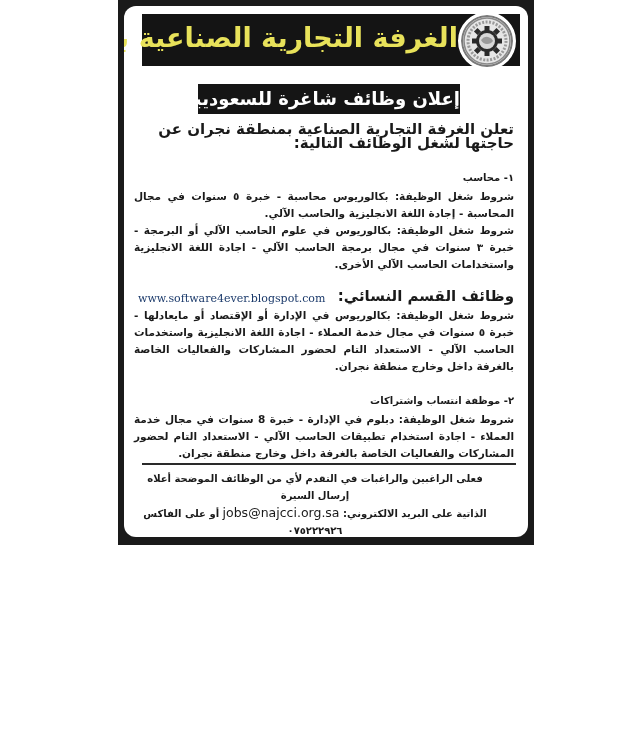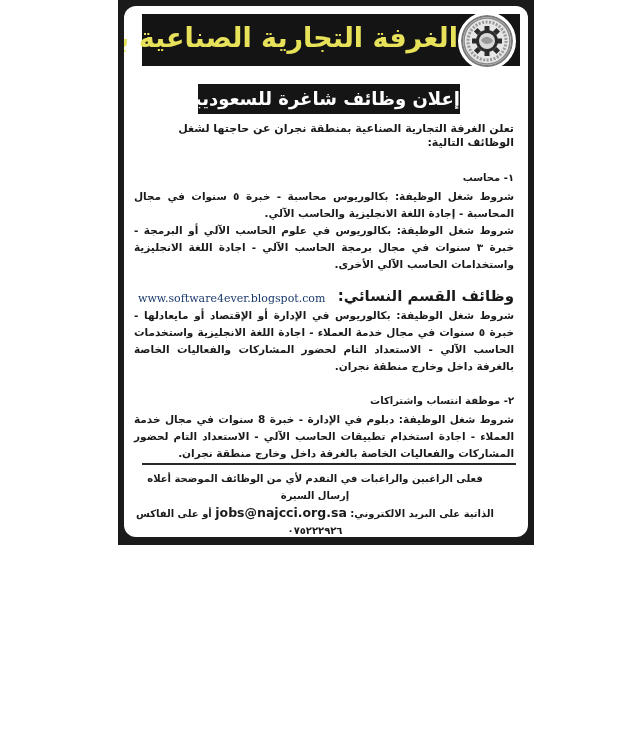--- a/index.html
+++ b/index.html
@@ -35,40 +35,40 @@
     .banner {
       position: absolute; top: 78px; left: 74px; width: 262px; height: 30px;
       background: #151515; color: #ffffff; font-weight: bold; font-size: 18px;
       line-height: 30px; text-align: center; white-space: nowrap;
     }
 
     .content {
       position: absolute; top: 116px; right: 14px; left: 10px;
       color: #1a1a1a; font-size: 10.5px; font-weight: bold; line-height: 17px;
     }
-    .intro { font-size: 11px; line-height: 14px; margin-bottom: 18px; }
+    .intro { font-size: 15px; line-height: 14px; margin-bottom: 18px; }
     .job-title { font-size: 10px; line-height: 20px; margin-top: 16px; }
     .req { text-align: justify; text-align-last: right; }
     .section-title { font-size: 15px; line-height: 22px; margin-top: 12px; }
 
     .watermark {
       position: absolute; top: 274px; left: 14px;
       font-family: "DejaVu Serif", serif; font-size: 11px; color: #1b3a6b;
       direction: ltr; white-space: nowrap; margin-top: 12px;
     }
 
     .divider {
       position: absolute; top: 457px; left: 18px; right: 12px; height: 2px; background: #2a2a2a;
     }
     .footer {
       position: absolute; top: 464px; right: 32px; left: 10px;
       font-size: 10px; font-weight: bold; line-height: 17px; color: #1a1a1a;
       text-align: center;
     }
-    .footer .email { direction: ltr; unicode-bidi: embed; font-size: 12.5px; font-weight: bold; text-align: right; }
+    .footer .email { direction: ltr; unicode-bidi: embed; font-size: 12.5px; font-weight: normal; text-align: right; }
   </style>
 </head>
 <body>
 
 <div class="ad-frame">
   <div class="ad-inner">
 
     <div class="header-bar"></div>
     <div class="header-title">الغرفة التجارية الصناعية بنجران</div>
     <div class="logo">

